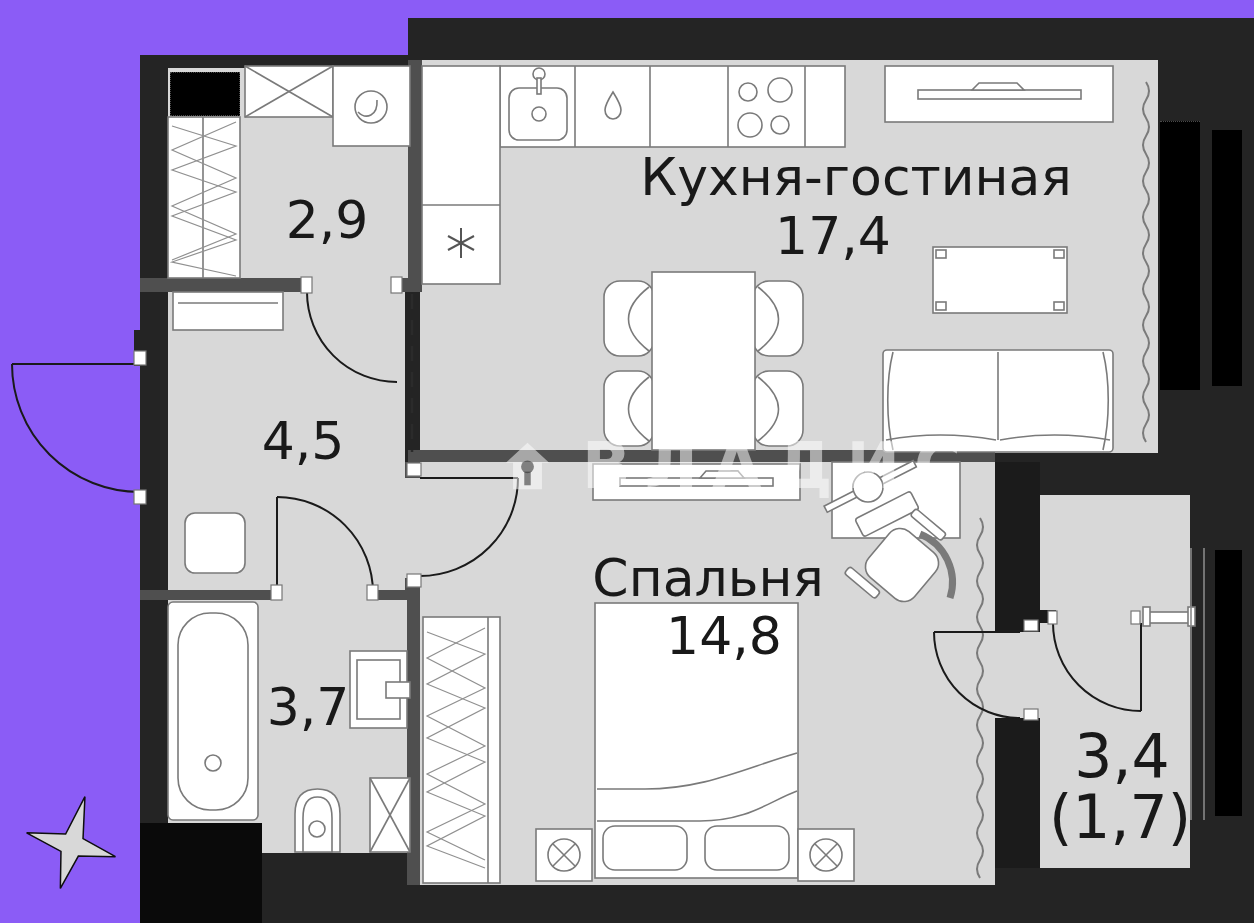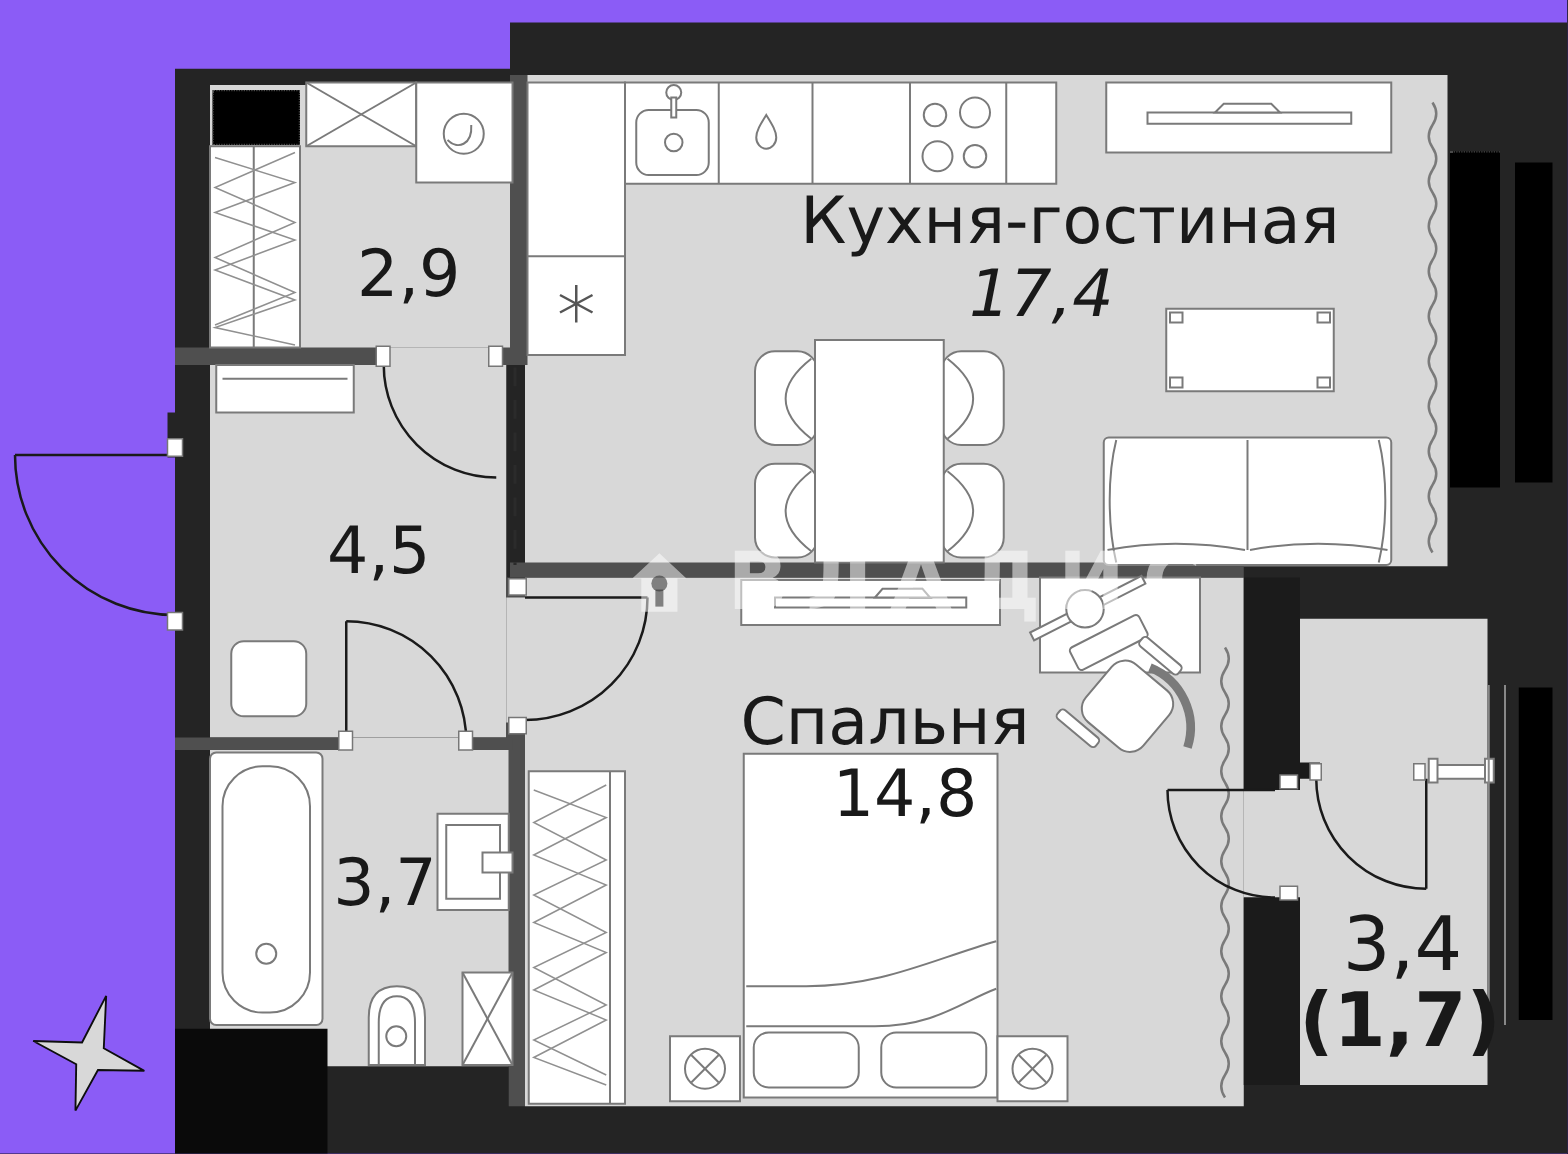--- a/index.html
+++ b/index.html
@@ -276,28 +276,28 @@
       <rect x="1048" y="611" width="9" height="13"></rect>
       <rect x="1131" y="611" width="9" height="13"></rect>
     </g>
 
     <g transform="translate(72,845) rotate(15)">
       <polygon points="0,-50 9,-9 45,0 9,9 0,45 -9,9 -47,0 -9,-9" fill="#d8d8d8" stroke="#0e0e0e" stroke-width="1.5"></polygon>
     </g>
   </svg>
 
   <div class="label" style="left:856px;top:177px;">Кухня-гостиная</div>
-  <div class="label" style="left:833px;top:236px;font-style:italic;">17,4</div>
+  <div class="label" style="left:833px;top:236px;">17,4</div>
   <div class="label" style="left:327px;top:220px;">2,9</div>
   <div class="label" style="left:303px;top:441px;">4,5</div>
   <div class="label" style="left:708px;top:578px;">Спальня</div>
   <div class="label" style="left:704px;top:636px;margin-left:20px;">14,8</div>
   <div class="label" style="left:308px;top:707px;">3,7</div>
   <div class="label small" style="left:1122px;top:756px;">3,4</div>
-  <div class="label small" style="left:1120px;top:817px;font-weight:bold;">(1,7)</div>
+  <div class="label small" style="left:1120px;top:817px;">(1,7)</div>
 
   <div id="watermark">
     <svg width="54" height="60" viewBox="0 0 56 62">
       <path d="M28 2 L55 27 L46 27 L46 60 L10 60 L10 27 L1 27 Z" fill="rgba(255,255,255,0.5)"></path>
       <circle cx="28" cy="32" r="8" fill="rgba(40,40,40,0.55)"></circle>
       <rect x="24" y="38" width="8" height="17" fill="rgba(40,40,40,0.55)"></rect>
     </svg>
     <span>ВЛАДИС</span>
   </div>
 

